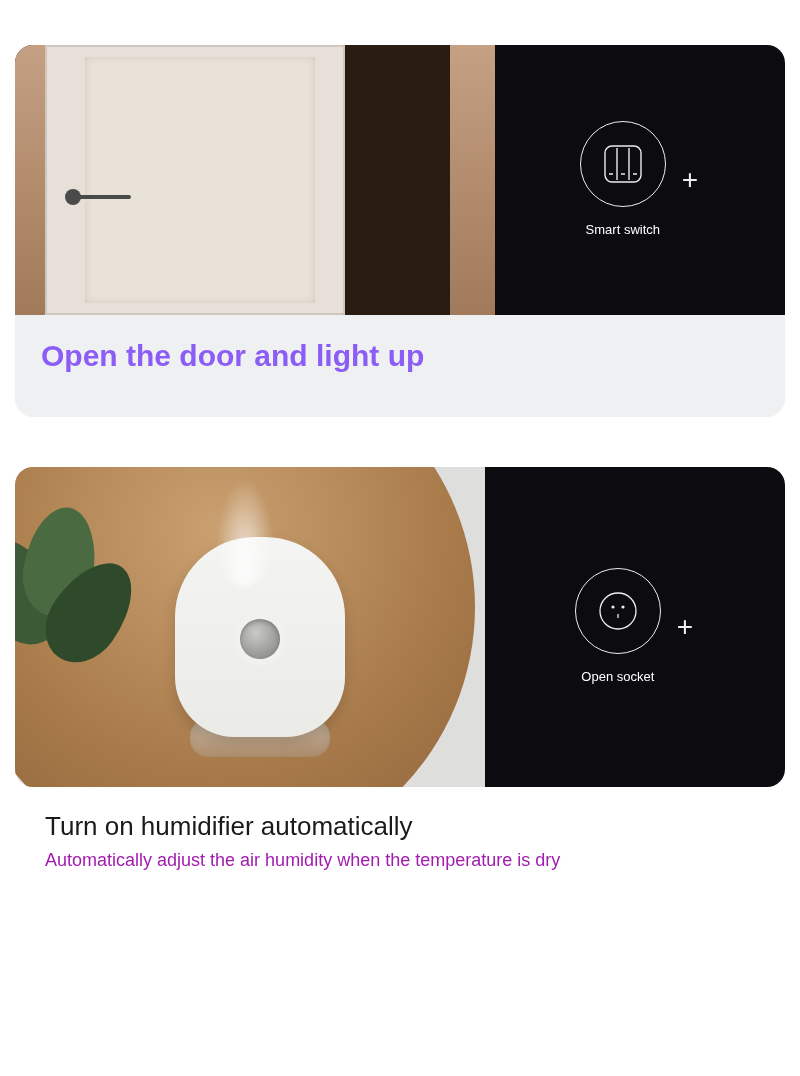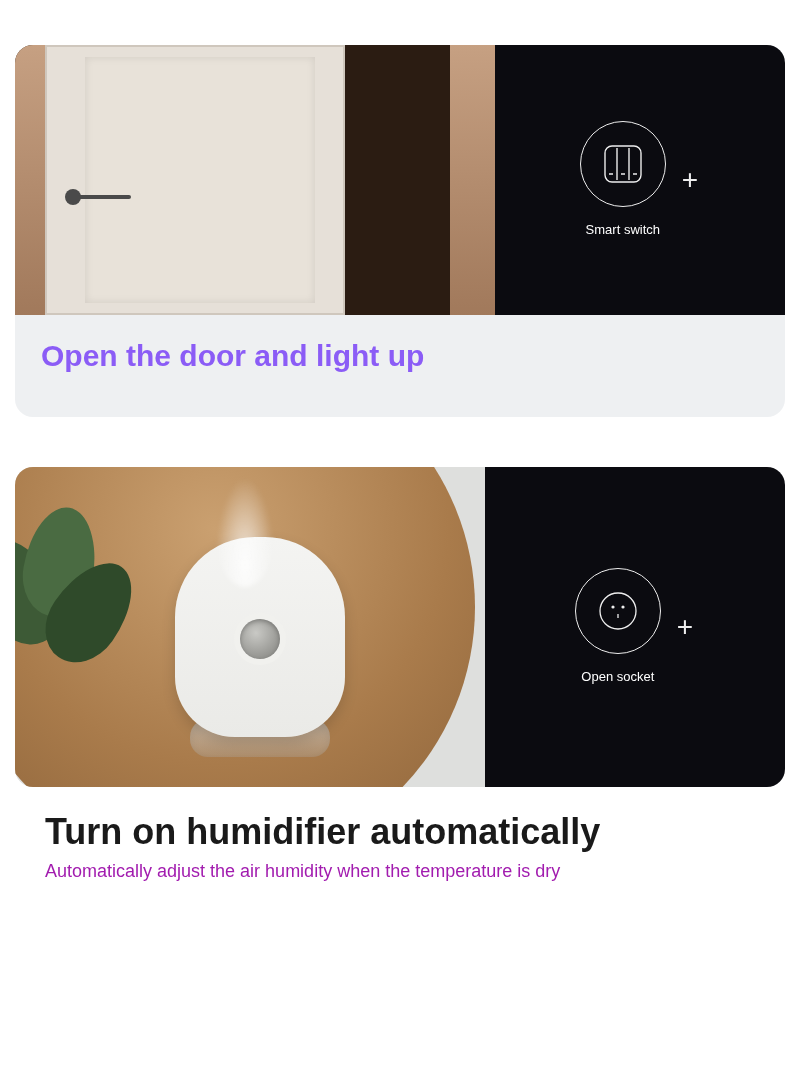--- a/index.html
+++ b/index.html
@@ -96,21 +96,21 @@
     margin-bottom: 10px;
   }
   .body p {
     font-size: 18px;
     color: #4a4a4a;
     line-height: 1.5;
   }
 
   
   .card2-body { padding: 24px 30px 0 30px; }
-  .card2-body h2 { font-size: 36px; font-weight:700; color:#1a1a1a; margin-bottom:8px; }
+  .card2-body h2 { font-size: 26px; font-weight:400; color:#1a1a1a; margin-bottom:8px; }
   .card2-body p  { font-size:18px; color:#a21caf; }
 
   svg { display:block; }
 </style>
 </head>
 <body>
 
 <div class="page">
 
   <div class="card">

